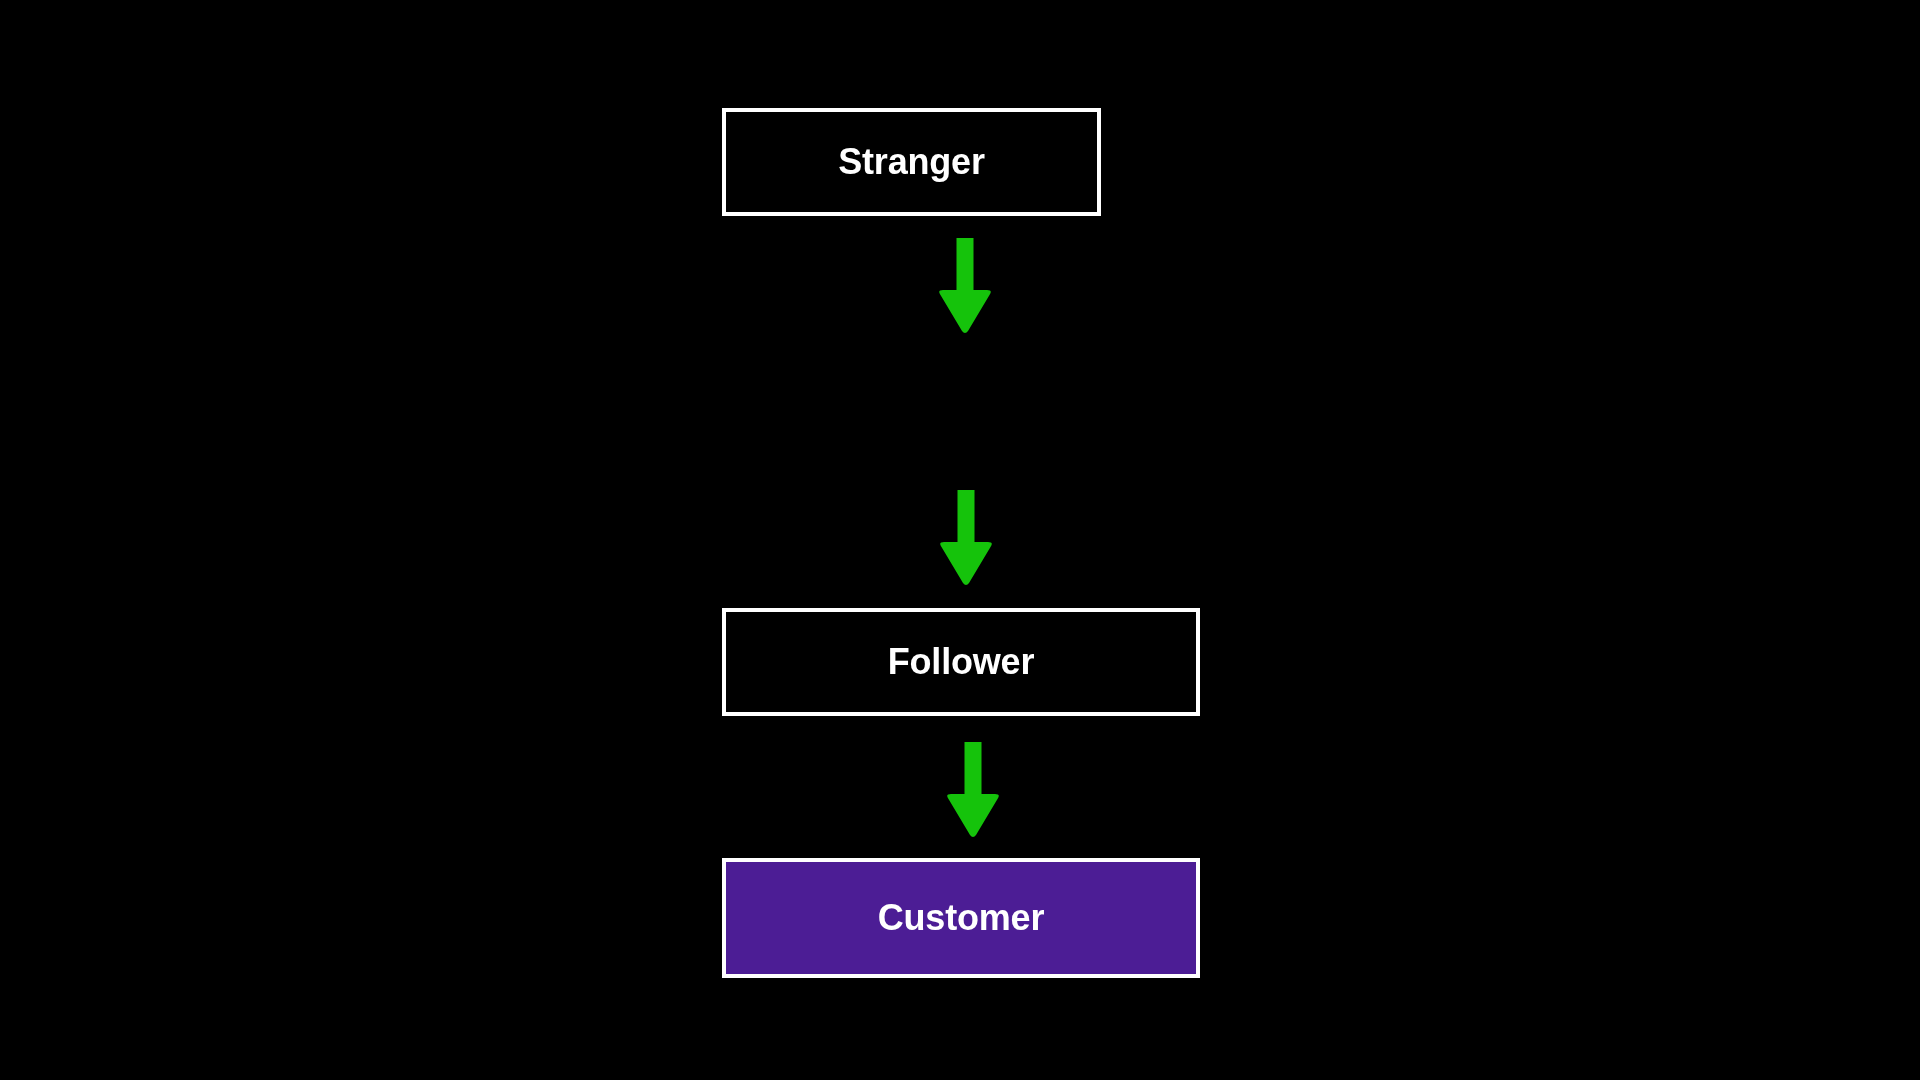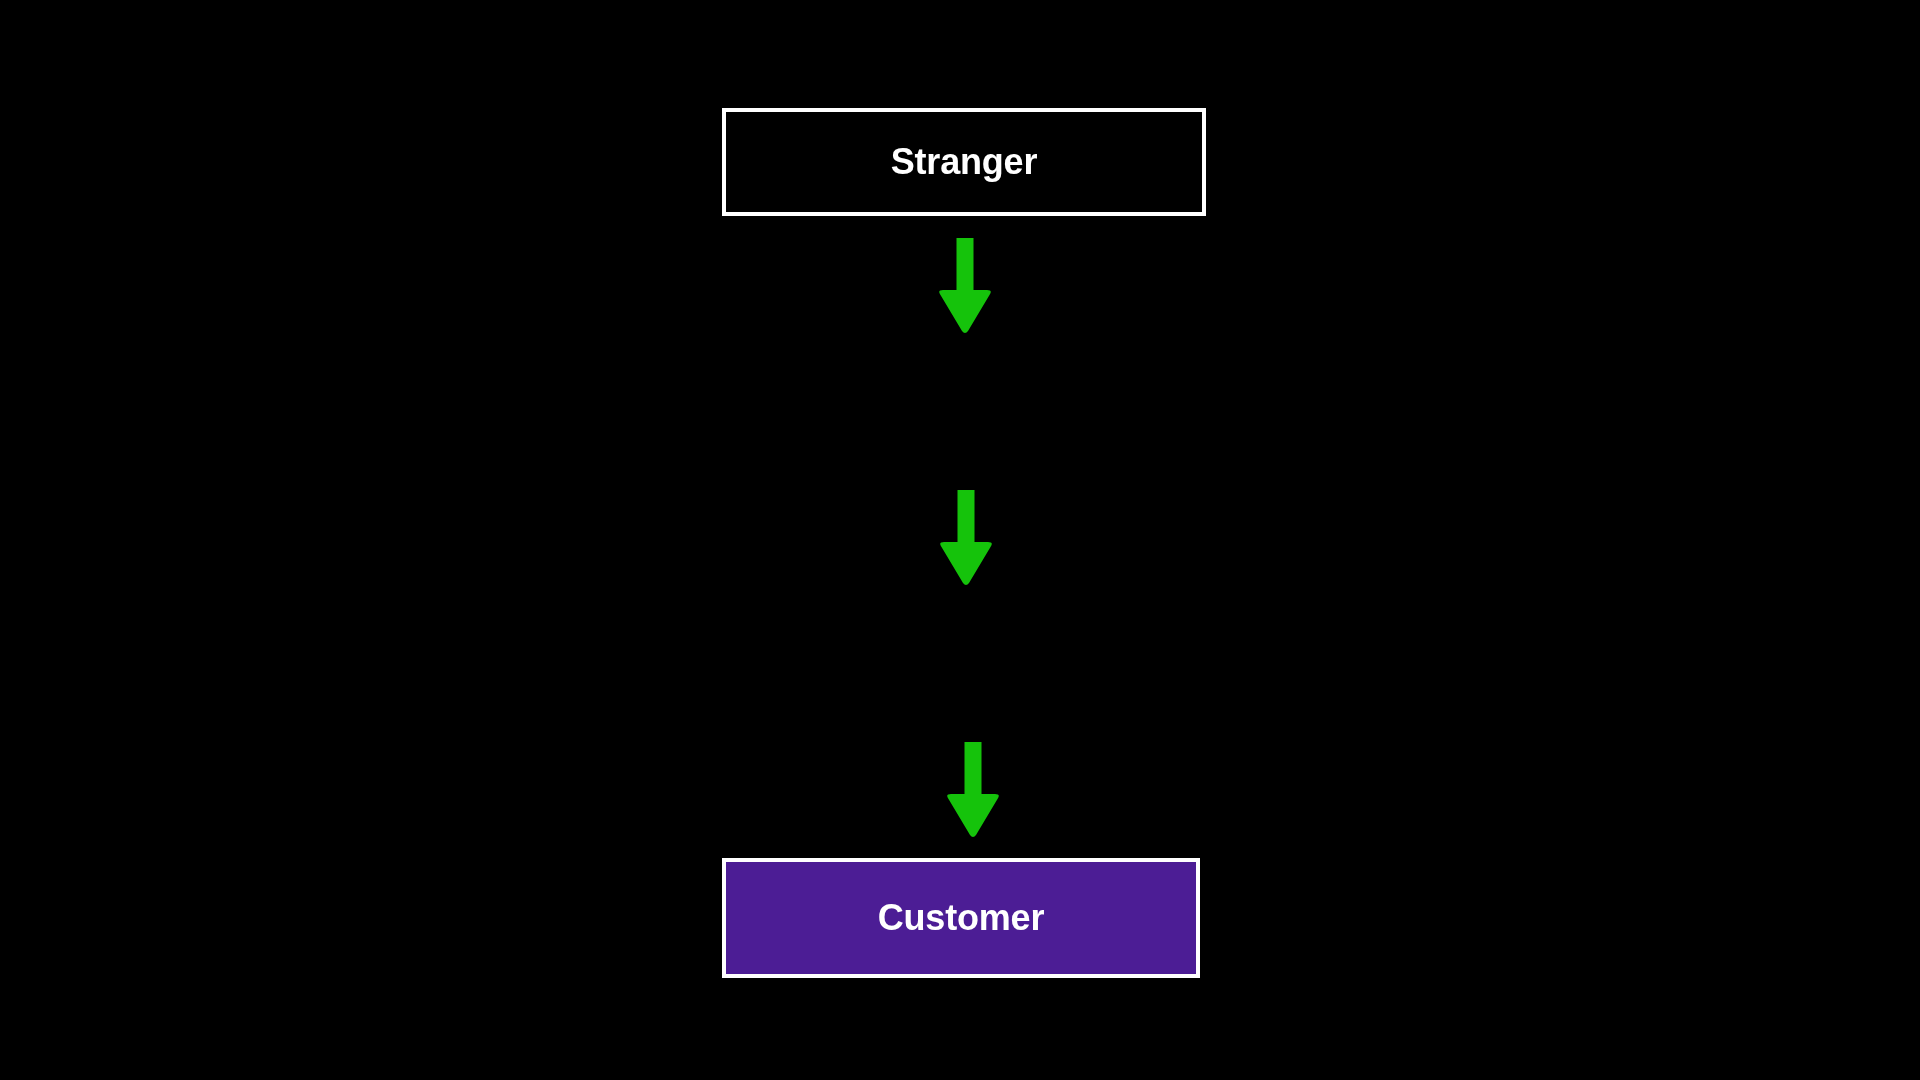--- a/index.html
+++ b/index.html
@@ -46,33 +46,36 @@
   .flow-arrow {
     position: absolute;
     display: block;
   }
 </style>
 </head>
 <body>
 
 <div id="canvas" style="width: 1920px; height: 1080px; background: rgb(0, 0, 0);">
 
-  <div class="flow-node" id="node-0" style="left: 722px; top: 108px; width: 484px; height: 108px; border-color: rgb(255, 255, 255); background: rgb(0, 0, 0);">
+  <div class="flow-node" id="node-0" style="left: 722px; top: 108px; width: 379px; height: 108px; border-color: rgb(255, 255, 255); background: rgb(0, 0, 0);">
     <span class="flow-node-label" style="color: rgb(255, 255, 255);">Stranger</span>
   </div>
 
   <svg class="flow-arrow" id="arrow-0" viewBox="0 0 56 100" preserveAspectRatio="none" aria-hidden="true" style="left: 937px; top: 238px; width: 56px; height: 100px;">
     <path class="arrow-path" d="M 19.5 0 L 36.5 0 L 36.5 52 L 50 52 Q 56 52 52.5 57 L 31 93 Q 28 97 25 93 L 3.5 57 Q 0 52 6 52 L 19.5 52 Z" fill="#15C30B"></path>
   </svg>
 
 
   <svg class="flow-arrow" id="arrow-1" viewBox="0 0 56 100" preserveAspectRatio="none" aria-hidden="true" style="left: 938px; top: 490px; width: 56px; height: 100px;">
     <path class="arrow-path" d="M 19.5 0 L 36.5 0 L 36.5 52 L 50 52 Q 56 52 52.5 57 L 31 93 Q 28 97 25 93 L 3.5 57 Q 0 52 6 52 L 19.5 52 Z" fill="#15C30B"></path>
   </svg>
 
+  <div class="flow-node" id="node-2" style="left: 722px; top: 608px; width: 478px; height: 108px; border-color: rgb(255, 255, 255); background: rgb(0, 0, 0);">
+    <span class="flow-node-label" style="color: rgb(255, 255, 255);">Follower</span>
+  </div>
 
   <svg class="flow-arrow" id="arrow-2" viewBox="0 0 56 100" preserveAspectRatio="none" aria-hidden="true" style="left: 945px; top: 742px; width: 56px; height: 100px;">
     <path class="arrow-path" d="M 19.5 0 L 36.5 0 L 36.5 52 L 50 52 Q 56 52 52.5 57 L 31 93 Q 28 97 25 93 L 3.5 57 Q 0 52 6 52 L 19.5 52 Z" fill="#15C30B"></path>
   </svg>
 
   <div class="flow-node" id="node-3" style="left: 722px; top: 858px; width: 478px; height: 120px; border-color: rgb(255, 255, 255); background: #4c1d95;">
     <span class="flow-node-label" style="color: rgb(255, 255, 255);">Customer</span>
   </div>
 
 </div>

